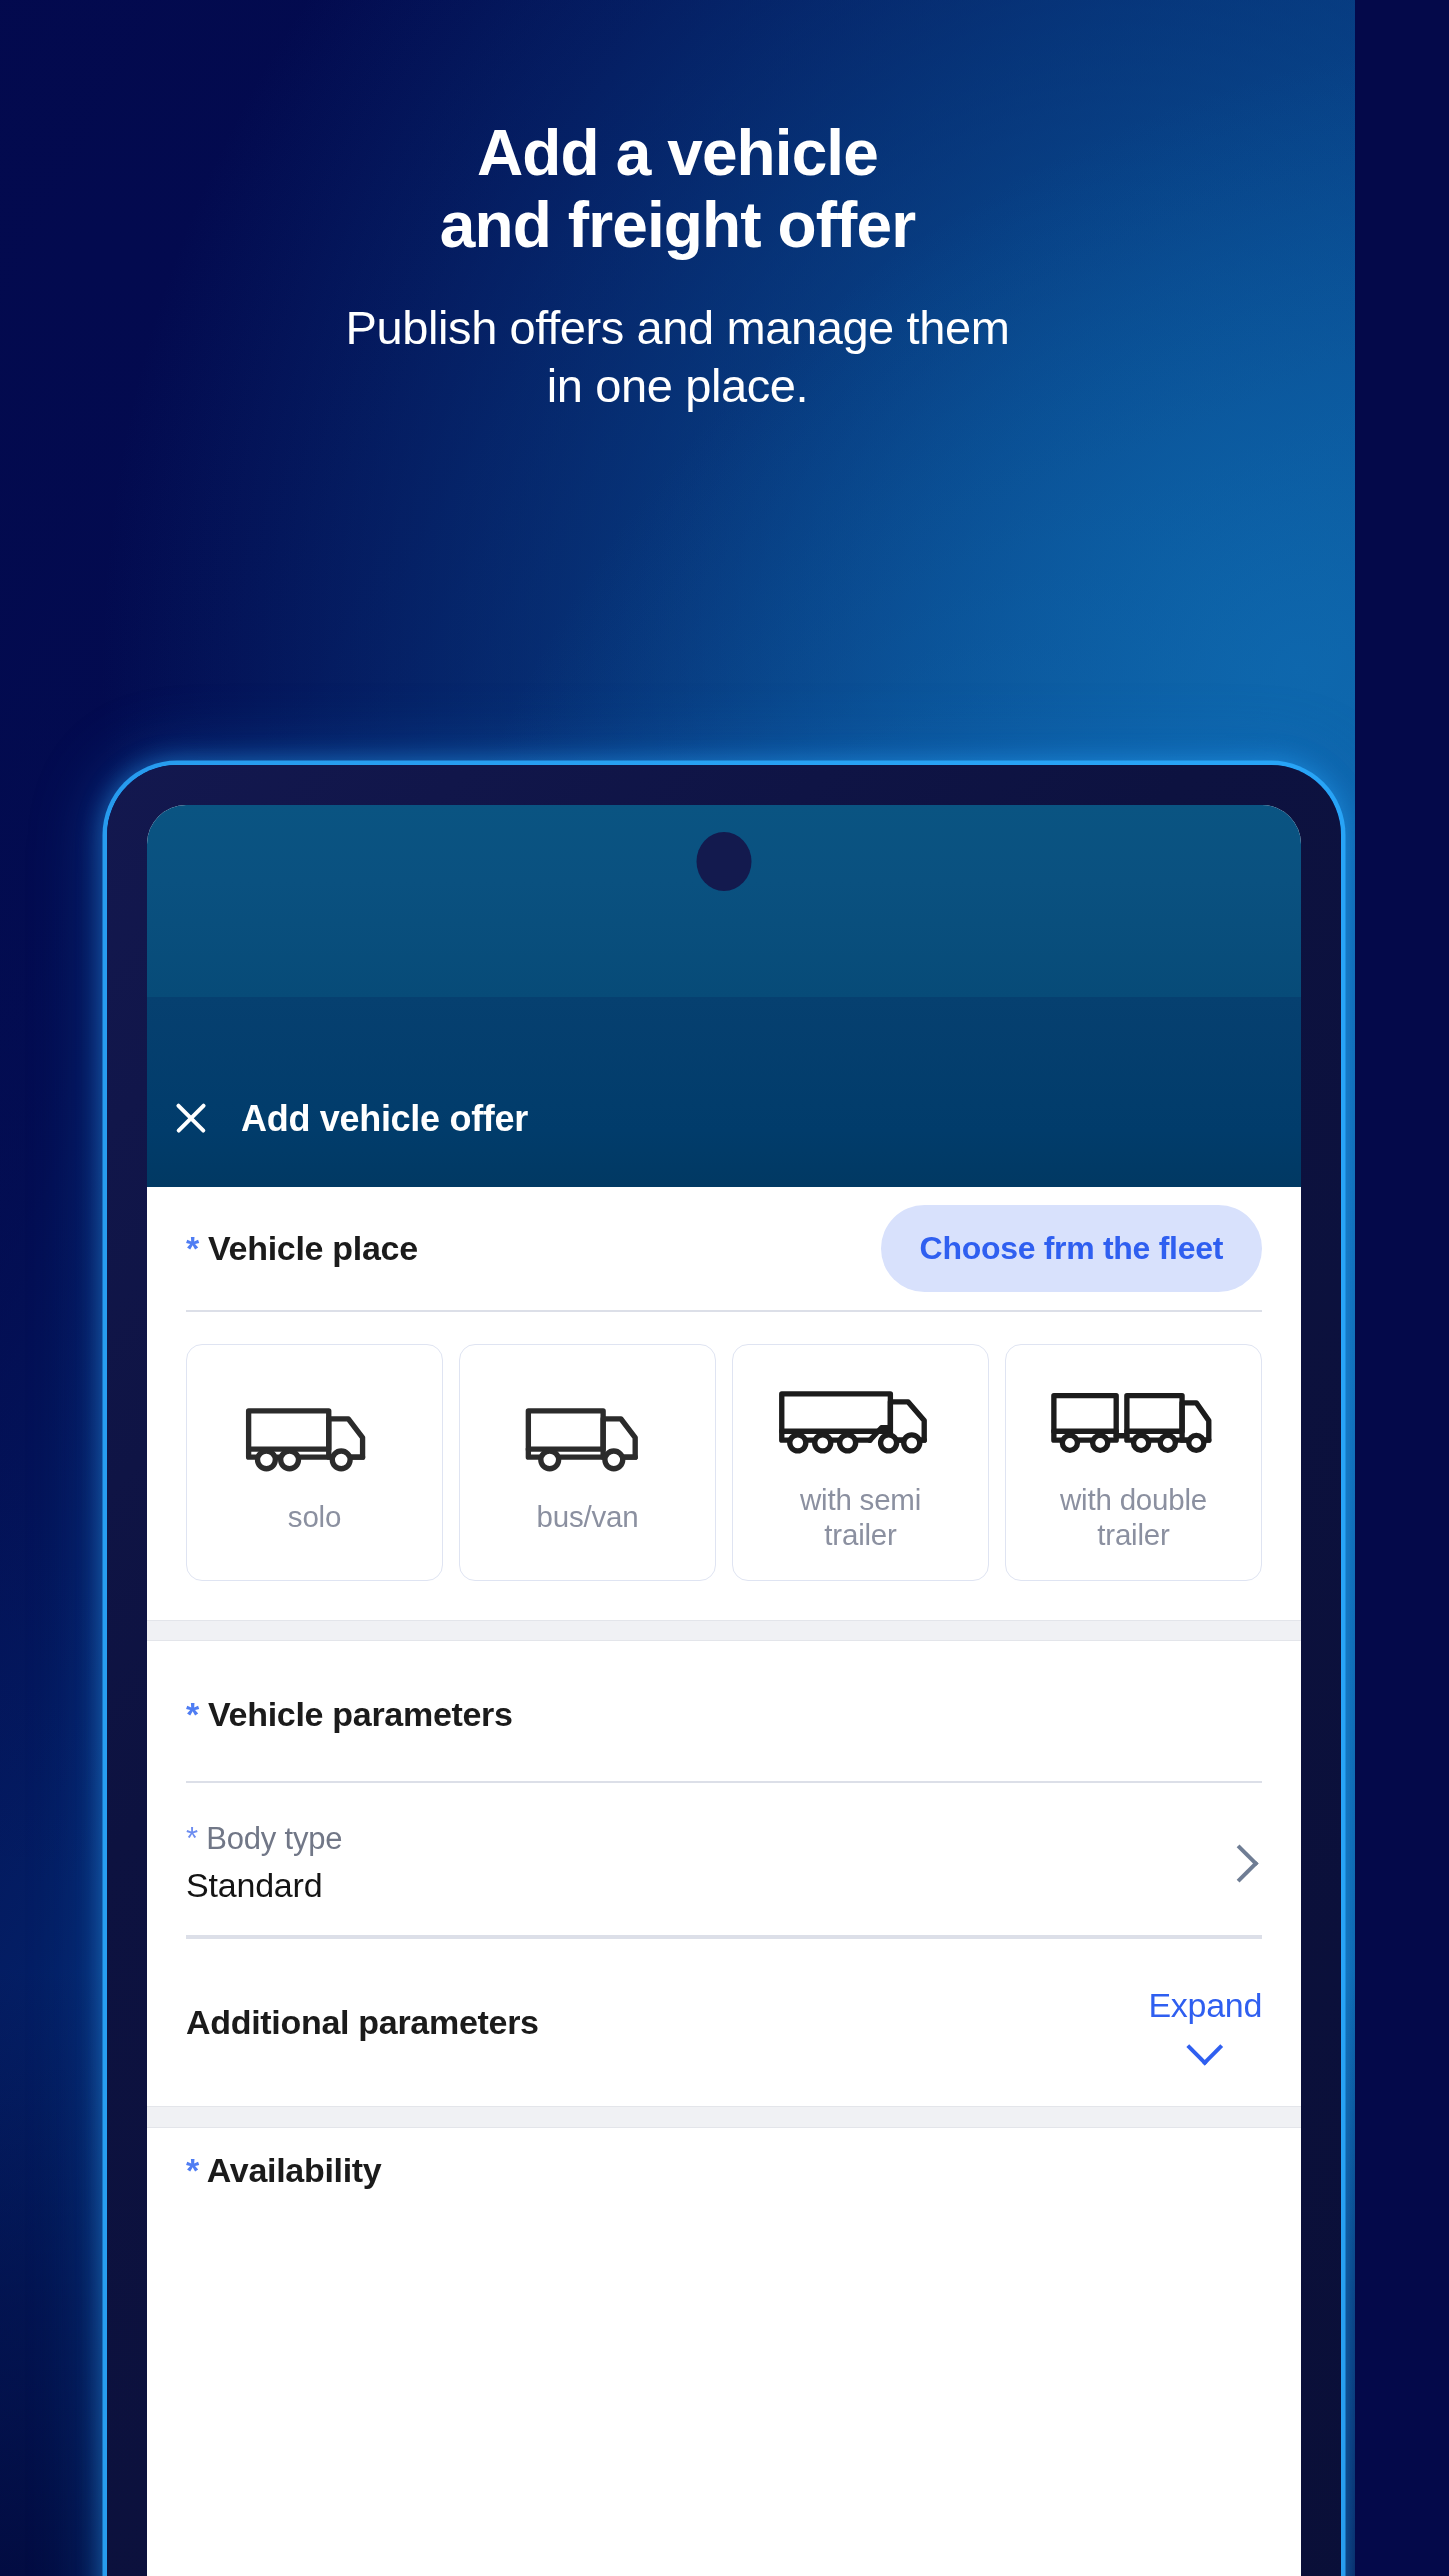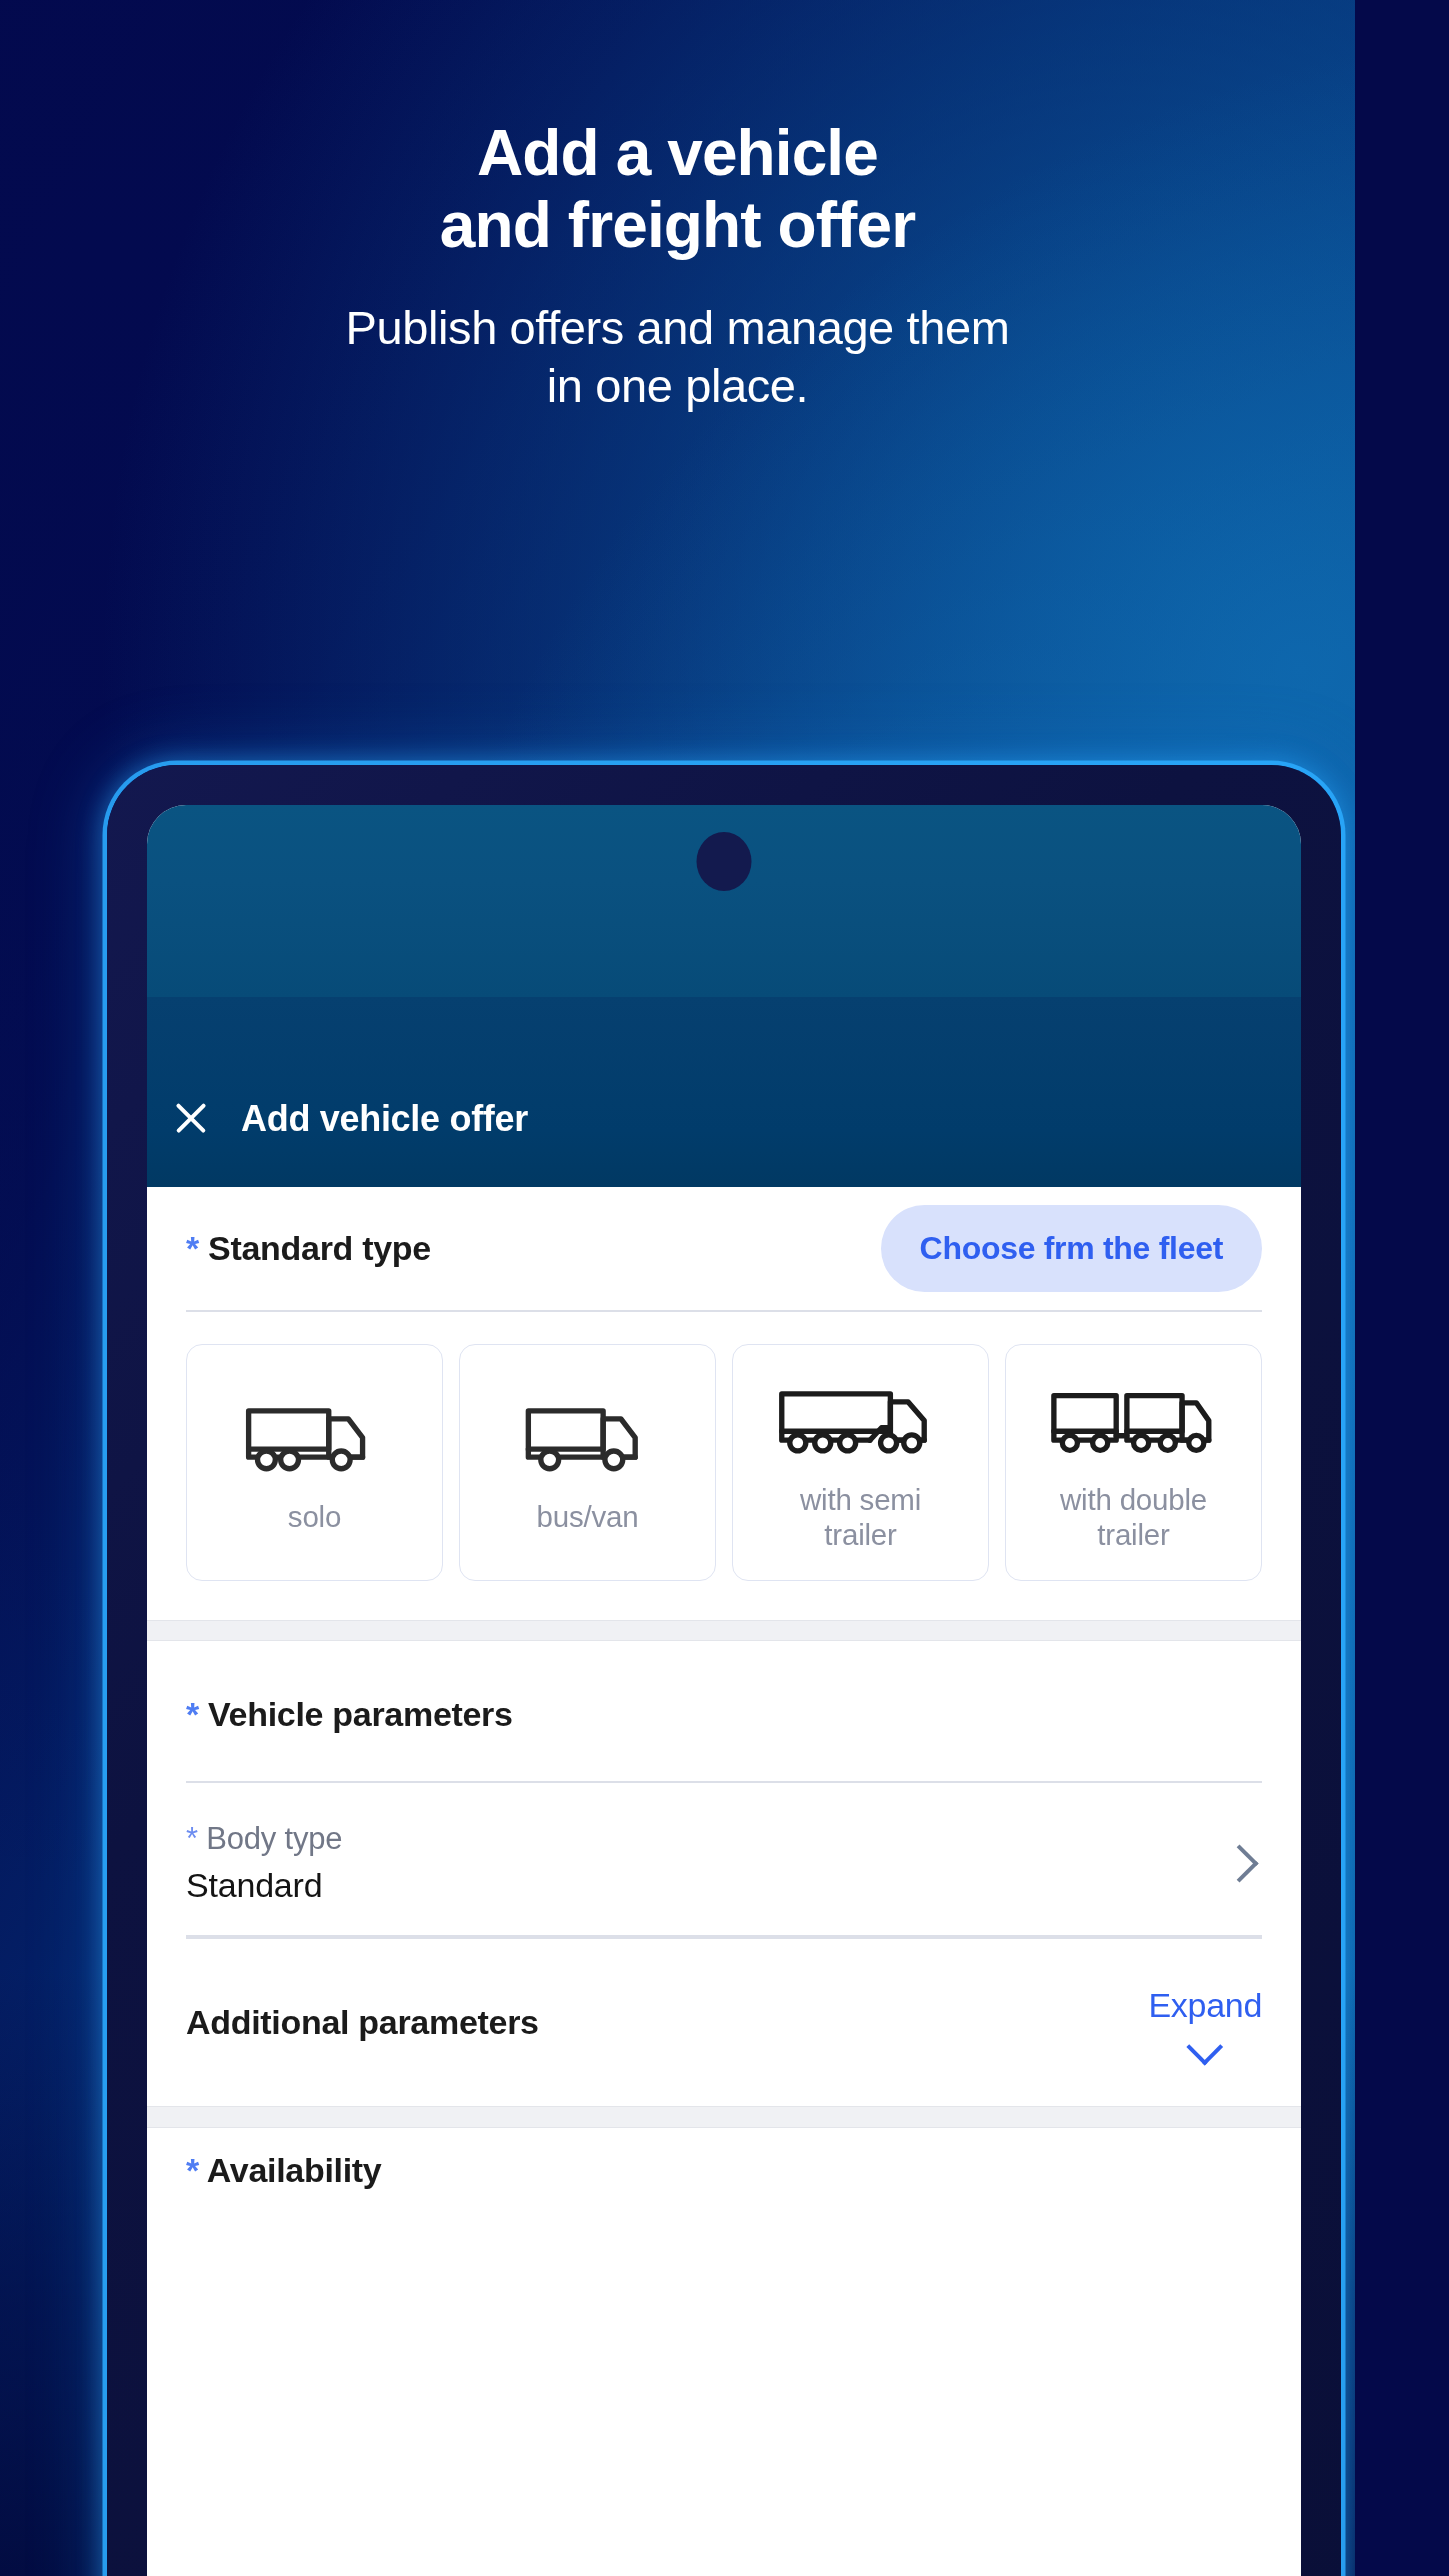--- a/index.html
+++ b/index.html
@@ -162,21 +162,21 @@
       <div class="appbar">
         <div class="close-icon"></div>
         <div class="appbar-title">Add vehicle offer</div>
       </div>
 
       <div class="sheet">
 
         <div class="pad row-between vt-head">
           <div class="vt-label">
             <span class="req">*</span>
-            <span>Standard type</span>
+            <span>Vehicle place</span>
           </div>
           <button class="fleet-btn">Choose frm the fleet</button>
         </div>
 
         <div class="divider"></div>
 
         <div class="cards">
 
           <div class="card">
             <div class="ico">

